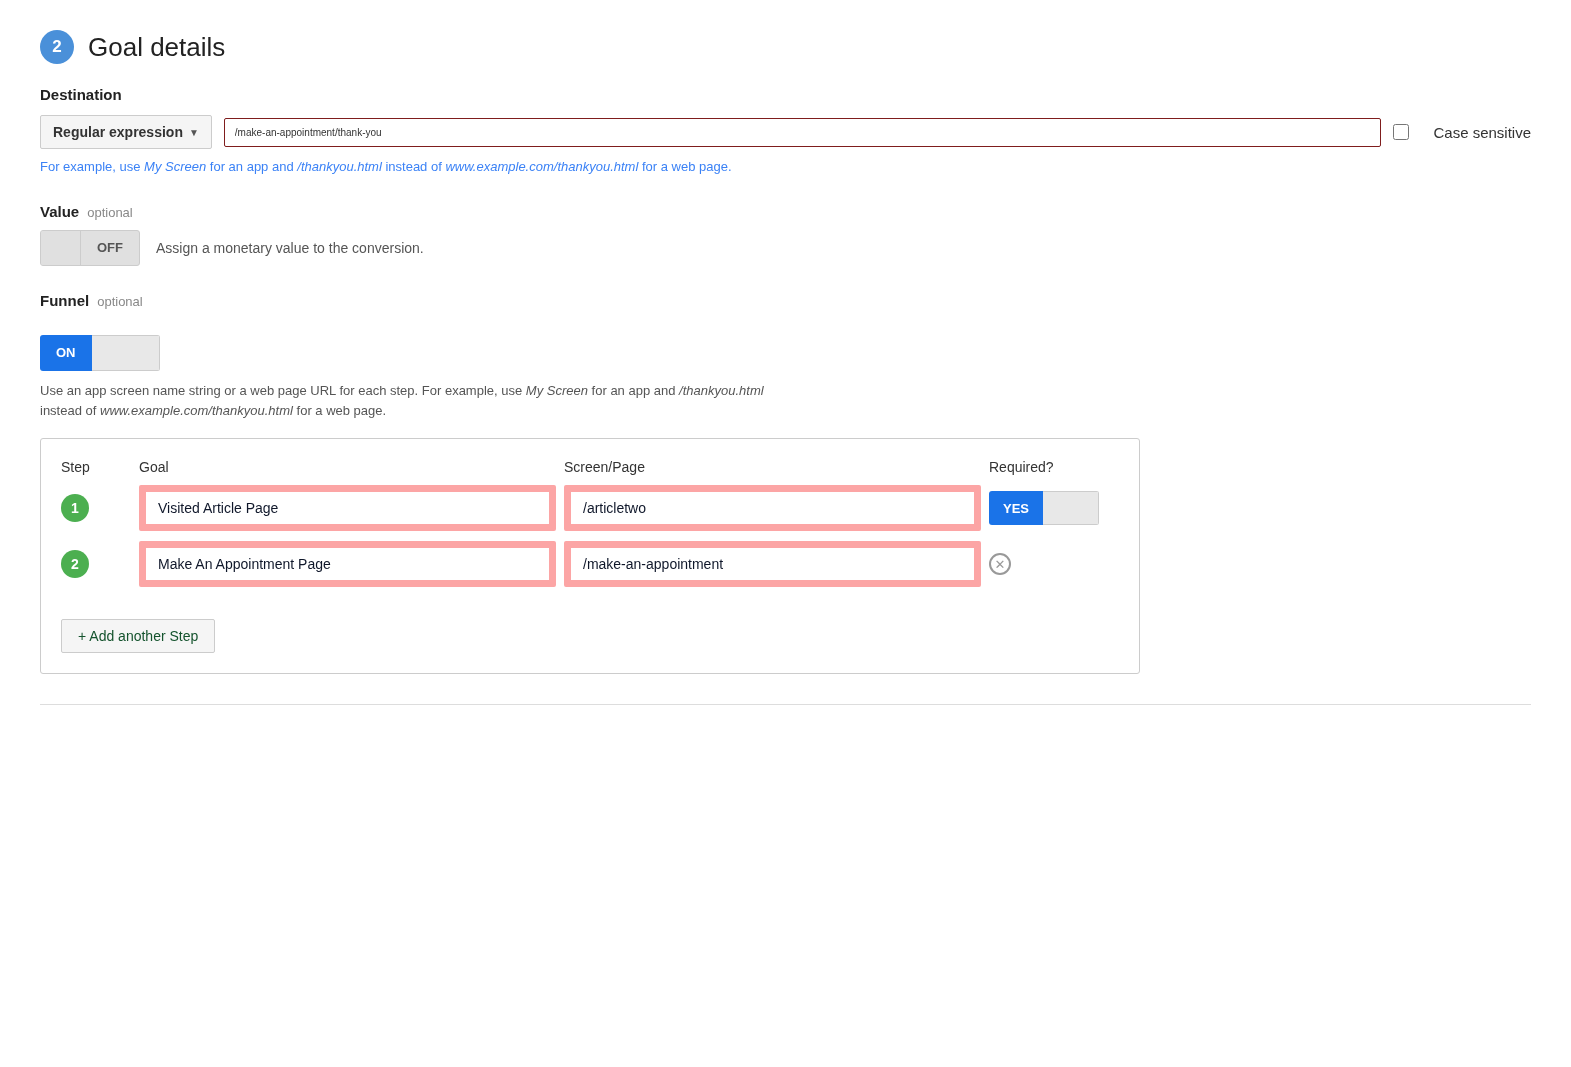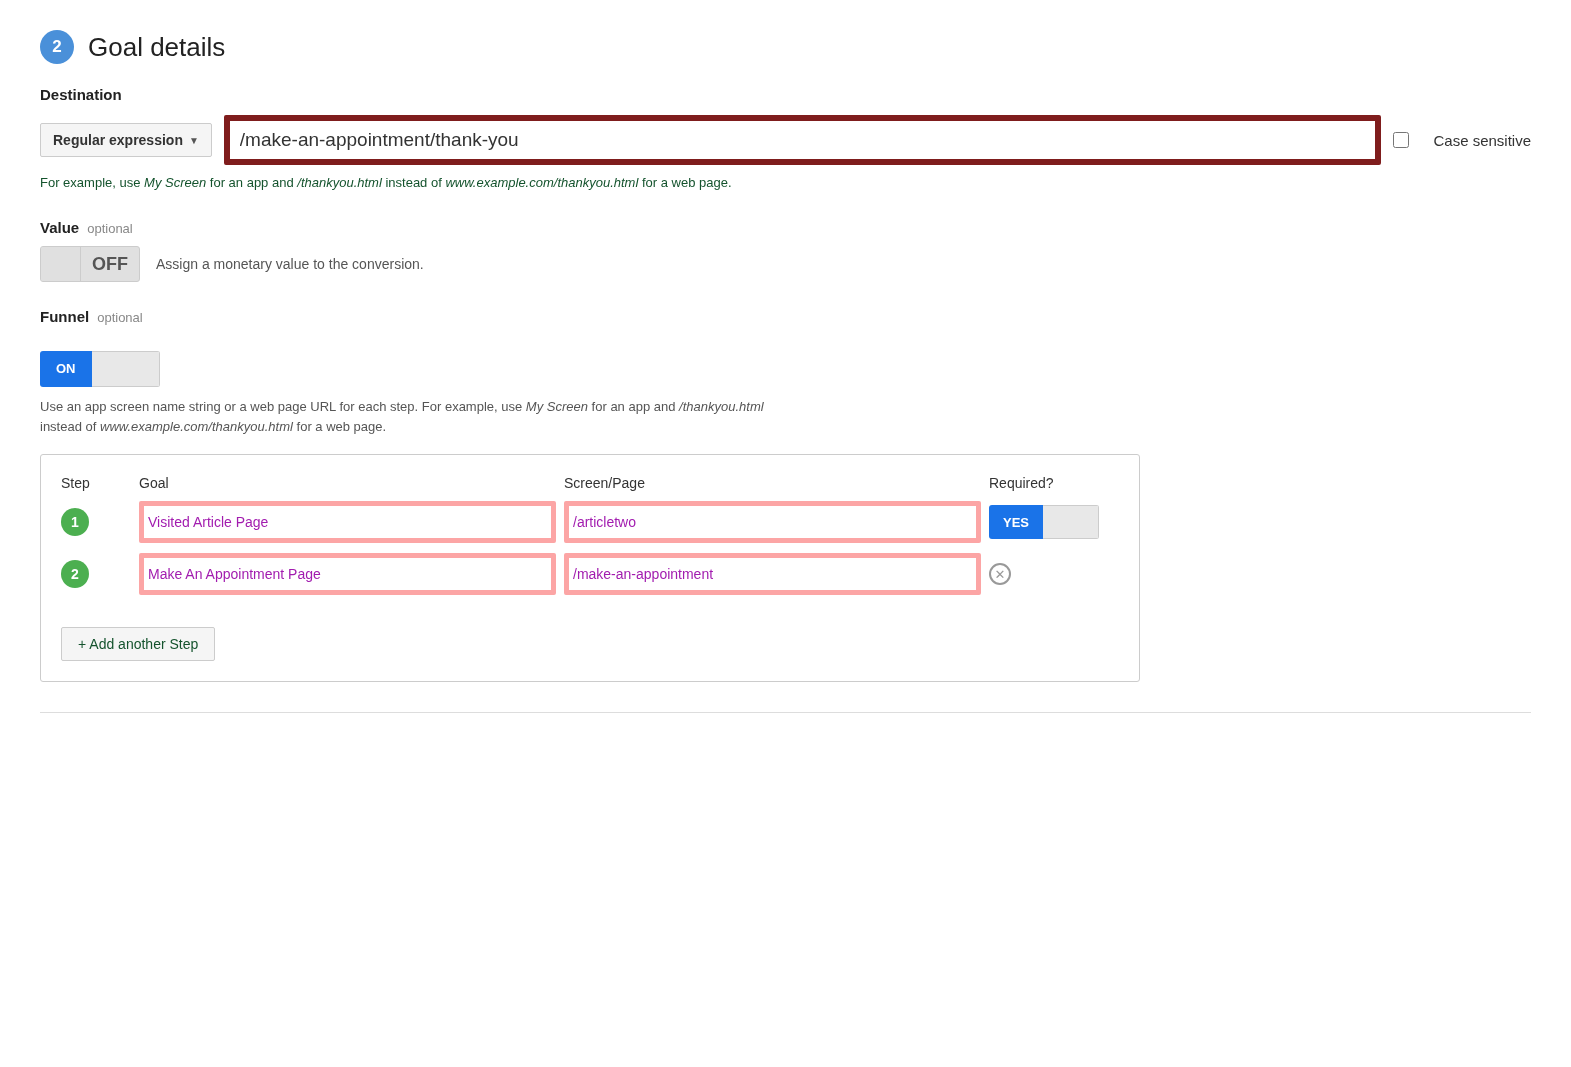--- a/index.html
+++ b/index.html
@@ -67,23 +67,23 @@
       white-space: nowrap;
     }
 
     .dropdown-btn .arrow {
       font-size: 10px;
       color: #555;
     }
 
     .destination-input {
       flex: 1;
-      border: 6px solid #7f1d1d;
+      border: 1px solid #7f1d1d;
       padding: 8px 10px;
-      font-size: 19px;
+      font-size: 10px;
       color: #333;
       border-radius: 2px;
       outline: none;
     }
 
     .case-sensitive-row {
       display: flex;
       align-items: center;
       gap: 24px;
     }
@@ -96,21 +96,21 @@
     }
 
     .case-sensitive-label {
       font-size: 15px;
       color: #333;
       white-space: nowrap;
     }
 
     .hint-text {
       font-size: 13px;
-      color: #14532d;
+      color: #3b82f6;
       margin-top: 8px;
       line-height: 1.5;
     }
 
     .hint-text em {
       font-style: italic;
     }
 
     .section-block {
       margin-bottom: 26px;
@@ -145,21 +145,21 @@
     .toggle-off-left {
       width: 40px;
       height: 100%;
       background: #e0e0e0;
       border-right: 1px solid #ccc;
     }
 
     .toggle-off-label {
       flex: 1;
       text-align: center;
-      font-size: 18px;
+      font-size: 13px;
       font-weight: bold;
       color: #555;
       line-height: 36px;
     }
 
     
     .toggle-on-container {
       display: flex;
       align-items: center;
       width: 120px;
@@ -238,24 +238,24 @@
       color: #fff;
       font-size: 14px;
       font-weight: bold;
       display: flex;
       align-items: center;
       justify-content: center;
     }
 
     .funnel-input {
       width: 100%;
-      border: 5px solid #fca5a5;
-      padding: 8px 4px;
-      font-size: 14px;
-      color: #a21caf;
+      border: 7px solid #fca5a5;
+      padding: 8px 12px;
+      font-size: 14px;
+      color: #0f172a;
       border-radius: 2px;
       outline: none;
     }
 
     .required-toggle {
       display: flex;
       align-items: center;
       width: 110px;
       height: 34px;
       border-radius: 3px;

